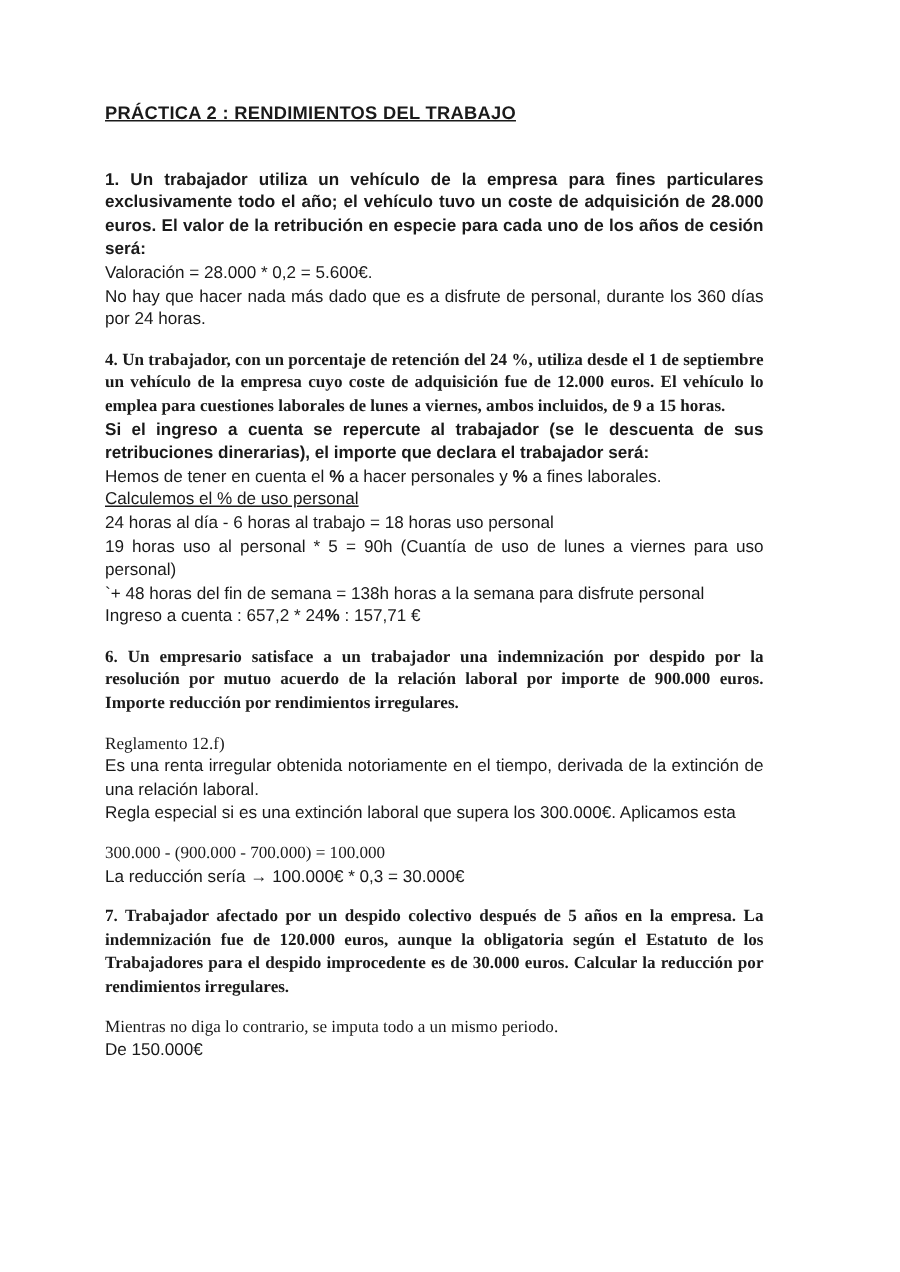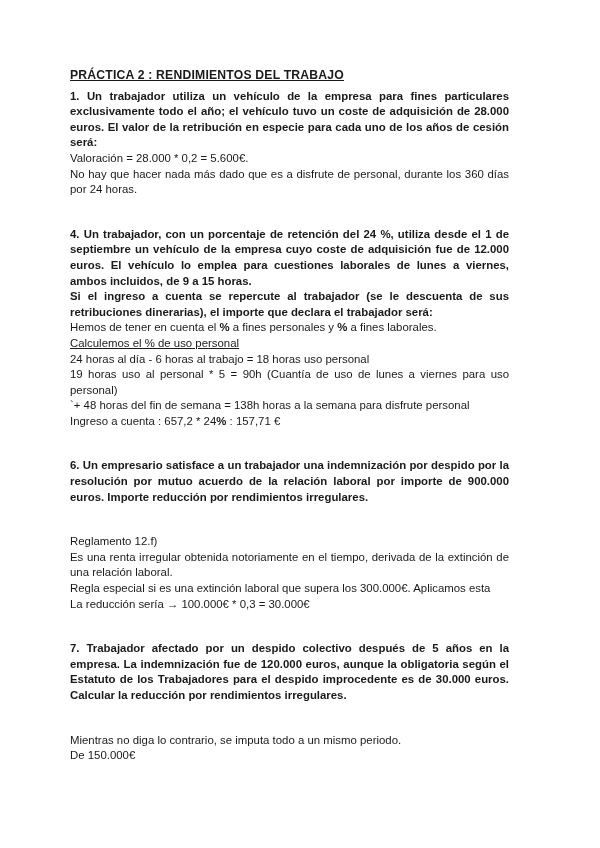--- a/index.html
+++ b/index.html
@@ -22,44 +22,45 @@
     font-size: 11.4px;
     line-height: 15.6px;
     text-align: justify;
     text-align-last: left;
   }
   .block.title-block {
     font-size: 12.2px;
     letter-spacing: 0.2px;
   }
   .gap-s { margin-top: 3px; }
-  .gap-m { margin-top: 29px; }
-  .gap-l { margin-top: 5px; }
+  .gap-m { margin-top: 11px; font-family: Liberation Serif, serif; }
+  .gap-l { margin-top: 29px; }
   .b { font-weight: bold; }
   .u { text-decoration: underline; }
 </style>
 </head>
 <body>
 
 <div class="page">
   <div id="doc-content">
       <div class="block title-block"><span class="b u">PRÁCTICA 2 : RENDIMIENTOS DEL TRABAJO</span></div>
       <div class="block gap-l"><span class="b ">1. Un trabajador utiliza un vehículo de la empresa para fines particulares exclusivamente todo el año; el vehículo tuvo un coste de adquisición de 28.000 euros. El valor de la retribución en especie para cada uno de los años de cesión será:</span></div>
       <div class="block"><span class="">Valoración = 28.000 * 0,2 = 5.600€.</span></div>
       <div class="block"><span class="">No hay que hacer nada más dado que es a disfrute de personal, durante los 360 días por 24 horas.</span></div>
       <div class="block gap-m"><span class="b ">4. Un trabajador, con un porcentaje de retención del 24 %, utiliza desde el 1 de septiembre un vehículo de la empresa cuyo coste de adquisición fue de 12.000 euros. El vehículo lo emplea para cuestiones laborales de lunes a viernes, ambos incluidos, de 9 a 15 horas.</span></div>
       <div class="block"><span class="b ">Si el ingreso a cuenta se repercute al trabajador (se le descuenta de sus retribuciones dinerarias), el importe que declara el trabajador será:</span></div>
-      <div class="block"><span class="">Hemos de tener en cuenta el </span><span class="b ">%</span><span class=""> a fines personales y </span><span class="b ">%</span><span class=""> a fines laborales.</span></div>
+      <div class="block"><span class="">Hemos de tener en cuenta el </span><span class="b ">%</span><span class=""> a hacer personales y </span><span class="b ">%</span><span class=""> a fines laborales.</span></div>
       <div class="block"><span class="u">Calculemos el % de uso personal</span></div>
       <div class="block"><span class="">24 horas al día - 6 horas al trabajo = 18 horas uso personal</span></div>
       <div class="block"><span class="">19 horas uso al personal * 5 = 90h (Cuantía de uso de lunes a viernes para uso personal)</span></div>
       <div class="block"><span class="">`+ 48 horas del fin de semana = 138h horas a la semana para disfrute personal</span></div>
       <div class="block"><span class="">Ingreso a cuenta : 657,2 * 24</span><span class="b ">%</span><span class=""> : 157,71 €</span></div>
       <div class="block gap-m"><span class="b ">6. Un empresario satisface a un trabajador una indemnización por despido por la resolución por mutuo acuerdo de la relación laboral por importe de 900.000 euros. Importe reducción por rendimientos irregulares.</span></div>
       <div class="block gap-m"><span class="">Reglamento 12.f)</span></div>
       <div class="block"><span class="">Es una renta irregular obtenida notoriamente en el tiempo, derivada de la extinción de una relación laboral.</span></div>
       <div class="block"><span class="">Regla especial si es una extinción laboral que supera los 300.000€. Aplicamos esta</span></div>
+      <div class="block gap-m"><span class="">300.000 - (900.000 - 700.000) = 100.000</span></div>
       <div class="block"><span class="">La reducción sería → 100.000€ * 0,3 = 30.000€</span></div>
       <div class="block gap-m"><span class="b ">7. Trabajador afectado por un despido colectivo después de 5 años en la empresa. La indemnización fue de 120.000 euros, aunque la obligatoria según el Estatuto de los Trabajadores para el despido improcedente es de 30.000 euros. Calcular la reducción por rendimientos irregulares.</span></div>
       <div class="block gap-m"><span class="">Mientras no diga lo contrario, se imputa todo a un mismo periodo.</span></div>
       <div class="block"><span class="">De 150.000€</span></div>
     </div>
 </div>
 
 </body></html>

